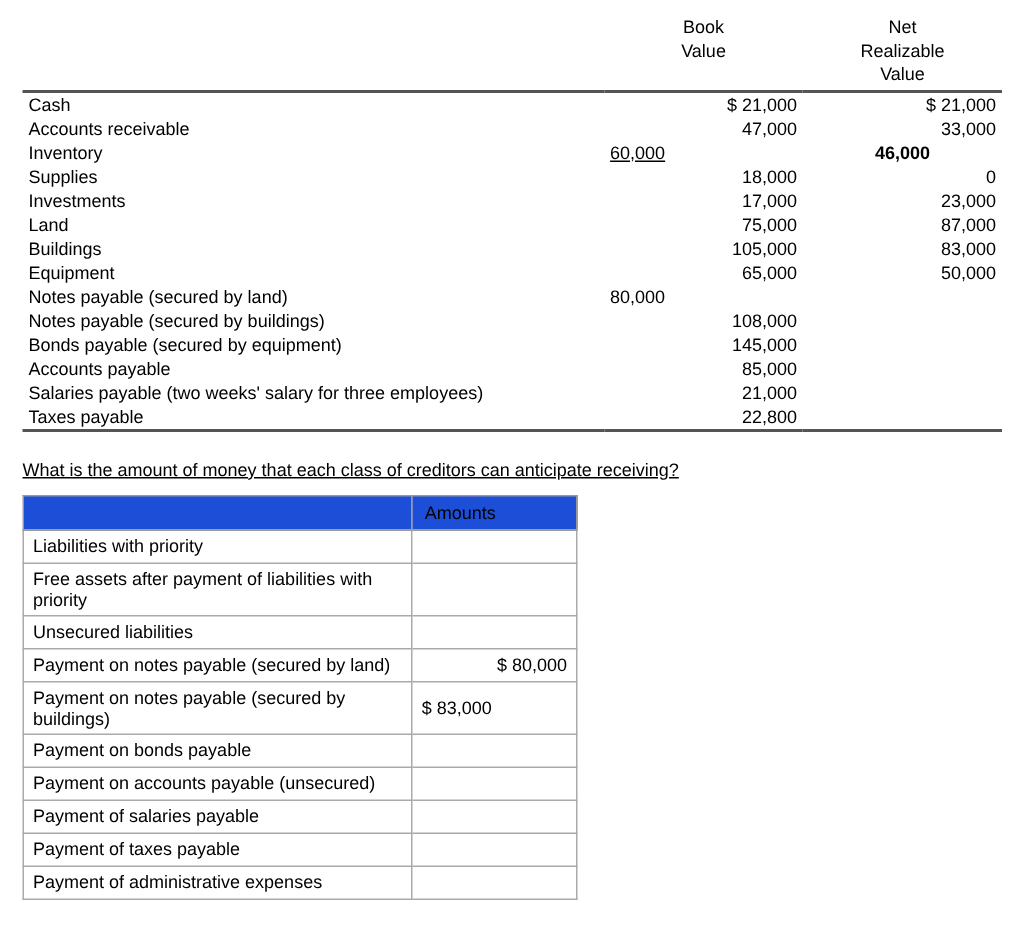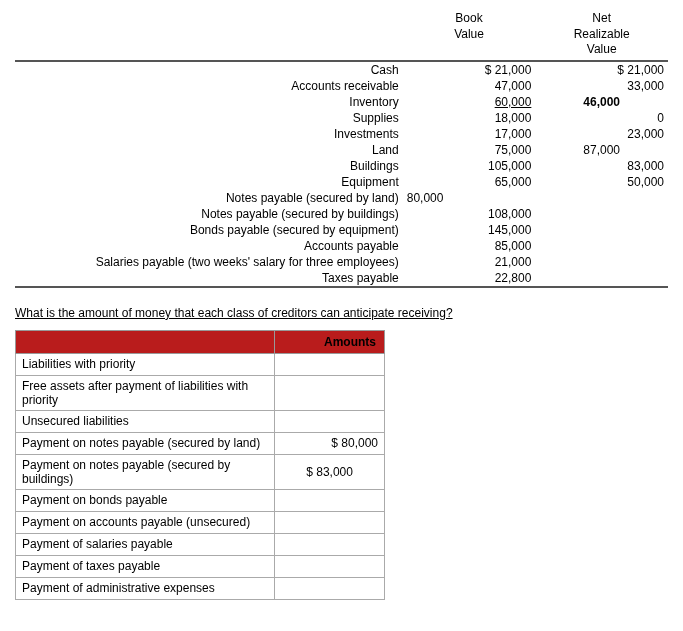--- a/index.html
+++ b/index.html
@@ -15,21 +15,20 @@
 
     
     .top-table {
       width: 100%;
       border-collapse: collapse;
       margin-bottom: 18px;
     }
     .top-table td {
       padding: 1px 4px;
       vertical-align: top;
-      text-align: right;
     }
     .top-table .header-row td {
       text-align: center;
       font-weight: normal;
       border-bottom: 1px solid #999;
       padding-bottom: 2px;
     }
     .top-table .label-col {
       width: 380px;
     }
@@ -52,24 +51,24 @@
       text-decoration: underline;
     }
 
     
     .bottom-table {
       width: 370px;
       border-collapse: collapse;
       border: 1px solid #aaa;
     }
     .bottom-table th {
-      background-color: #b91c1c;
-      text-align: right;
+      background-color: #1d4ed8;
+      text-align: left;
       padding: 4px 8px;
-      font-weight: bold;
+      font-weight: normal;
       font-size: 12px;
       border: 1px solid #999;
     }
     .bottom-table td {
       border: 1px solid #aaa;
       padding: 3px 6px;
       font-size: 12px;
       height: 22px;
     }
     .bottom-table td.label-cell {
@@ -103,37 +102,37 @@
         <td class="value-col" style="text-align: right;">$ 21,000</td>
         <td class="value-col" style="text-align: right;">$ 21,000</td>
       </tr>
       <tr>
         <td class="label-col">Accounts receivable</td>
         <td class="value-col" style="text-align: right;">47,000</td>
         <td class="value-col" style="text-align: right;">33,000</td>
       </tr>
       <tr>
         <td class="label-col">Inventory</td>
-        <td class="value-col" style="text-align: right; text-decoration: underline;">60,000</td>
+        <td class="value-col" style="text-align: left; text-decoration: underline;">60,000</td>
         <td class="value-col" style="text-align: center; font-weight: bold;">46,000</td>
       </tr>
       <tr>
         <td class="label-col">Supplies</td>
         <td class="value-col" style="text-align: right;">18,000</td>
         <td class="value-col" style="text-align: right;">0</td>
       </tr>
       <tr>
         <td class="label-col">Investments</td>
         <td class="value-col" style="text-align: right;">17,000</td>
         <td class="value-col" style="text-align: right;">23,000</td>
       </tr>
       <tr>
         <td class="label-col">Land</td>
         <td class="value-col" style="text-align: right;">75,000</td>
-        <td class="value-col" style="text-align: center;">87,000</td>
+        <td class="value-col" style="text-align: right;">87,000</td>
       </tr>
       <tr>
         <td class="label-col">Buildings</td>
         <td class="value-col" style="text-align: right;">105,000</td>
         <td class="value-col" style="">83,000</td>
       </tr>
       <tr>
         <td class="label-col">Equipment</td>
         <td class="value-col" style="text-align: right;">65,000</td>
         <td class="value-col" style="text-align: right;">50,000</td>
@@ -192,21 +191,21 @@
       <tr>
         <td class="label-cell">Unsecured liabilities</td>
         <td class="amount-cell" style="text-align: right;"></td>
       </tr>
       <tr>
         <td class="label-cell">Payment on notes payable (secured by land)</td>
         <td class="amount-cell" style="text-align: right;">$  80,000</td>
       </tr>
       <tr>
         <td class="label-cell">Payment on notes payable (secured by buildings)</td>
-        <td class="amount-cell" style="text-align: center;">$  83,000</td>
+        <td class="amount-cell" style="text-align: left;">$  83,000</td>
       </tr>
       <tr>
         <td class="label-cell">Payment on bonds payable</td>
         <td class="amount-cell" style="text-align: right;"></td>
       </tr>
       <tr>
         <td class="label-cell">Payment on accounts payable (unsecured)</td>
         <td class="amount-cell" style="text-align: right;"></td>
       </tr>
       <tr>

